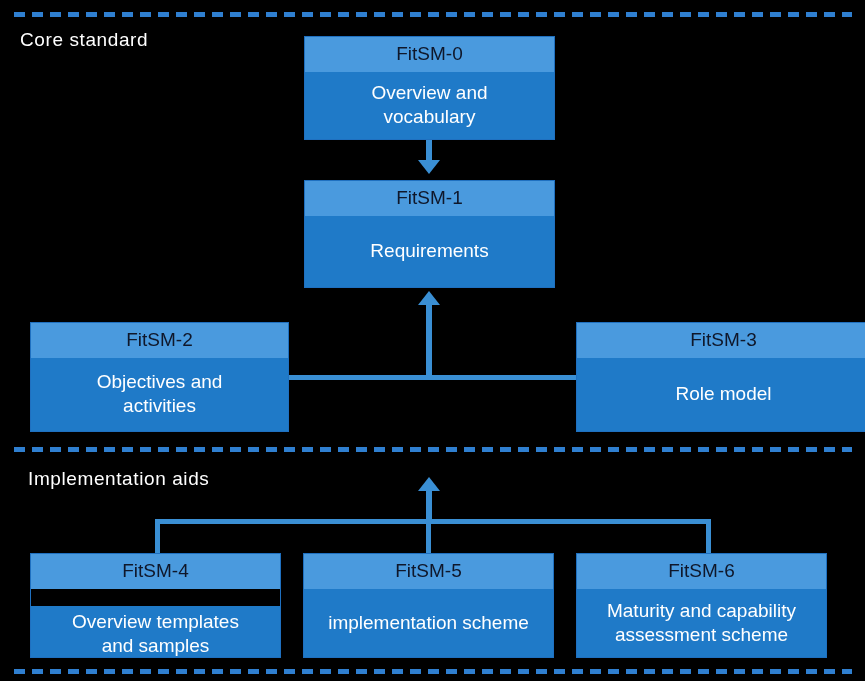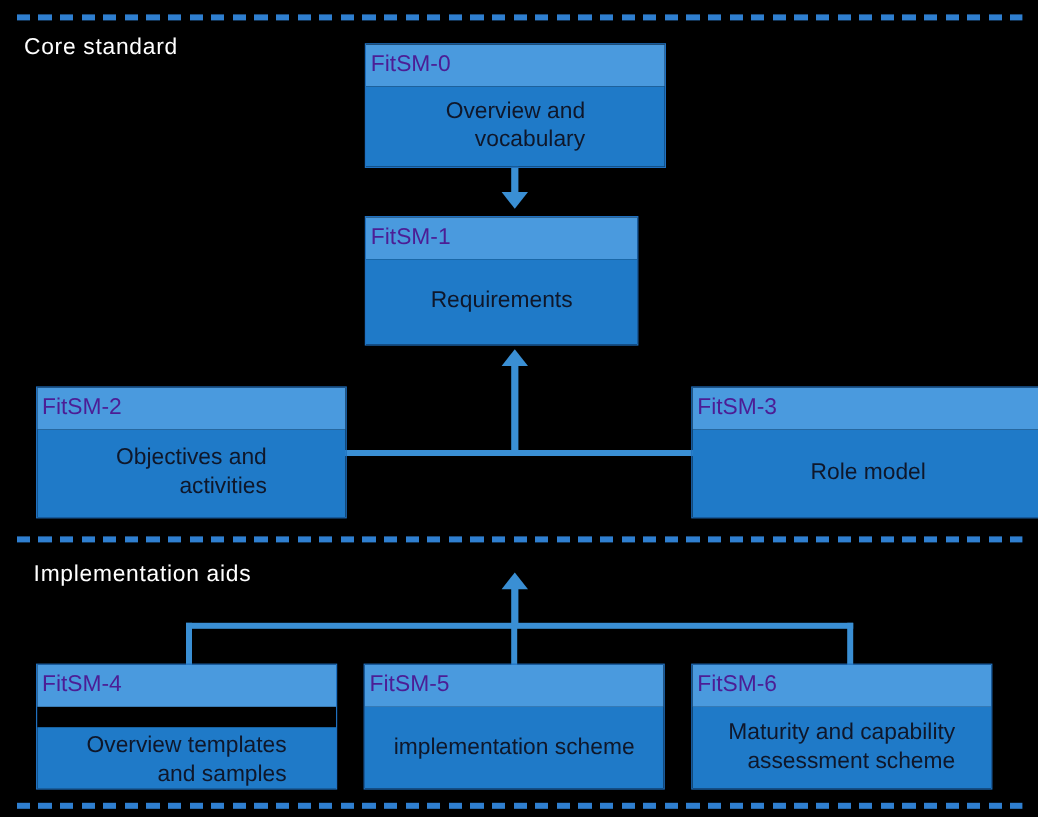--- a/index.html
+++ b/index.html
@@ -50,33 +50,33 @@
   .box {
     position: absolute;
     box-sizing: border-box;
     display: flex;
     flex-direction: column;
     border: 1px solid #1f70c0;
     overflow: hidden;
   }
   .box-header {
     background: #4a9ade;
-    color: #4c1d95;
+    color: #0f172a;
     font-size: 19px;
     line-height: 1.15;
-    text-align: left;
+    text-align: center;
     padding: 6px 4px 7px 4px;
     white-space: nowrap;
   }
   .box-body {
     background: #1f7ac8;
-    color: #0f172a;
+    color: #ffffff;
     font-size: 19px;
     line-height: 1.28;
-    text-align: right;
+    text-align: center;
     flex: 1;
     display: flex;
     align-items: center;
     justify-content: center;
     padding: 4px 8px;
   }
   .box-body span { display: block; }
 
   
   .conn {
@@ -131,21 +131,21 @@
   <div class="box" style="left:304px; top:36px; width:251px; height:104px;">
     <div class="box-header">FitSM-0</div>
     <div class="box-body">
       <div>
         <span>Overview and</span>
         <span>vocabulary</span>
       </div>
     </div>
   </div>
 
-  <div class="box" style="left:304px; top:180px; width:228px; height:108px;">
+  <div class="box" style="left:304px; top:180px; width:251px; height:108px;">
     <div class="box-header">FitSM-1</div>
     <div class="box-body">
       <div>
         <span>Requirements</span>
       </div>
     </div>
   </div>
 
   <div class="box" style="left:30px; top:322px; width:259px; height:110px;">
     <div class="box-header">FitSM-2</div>

